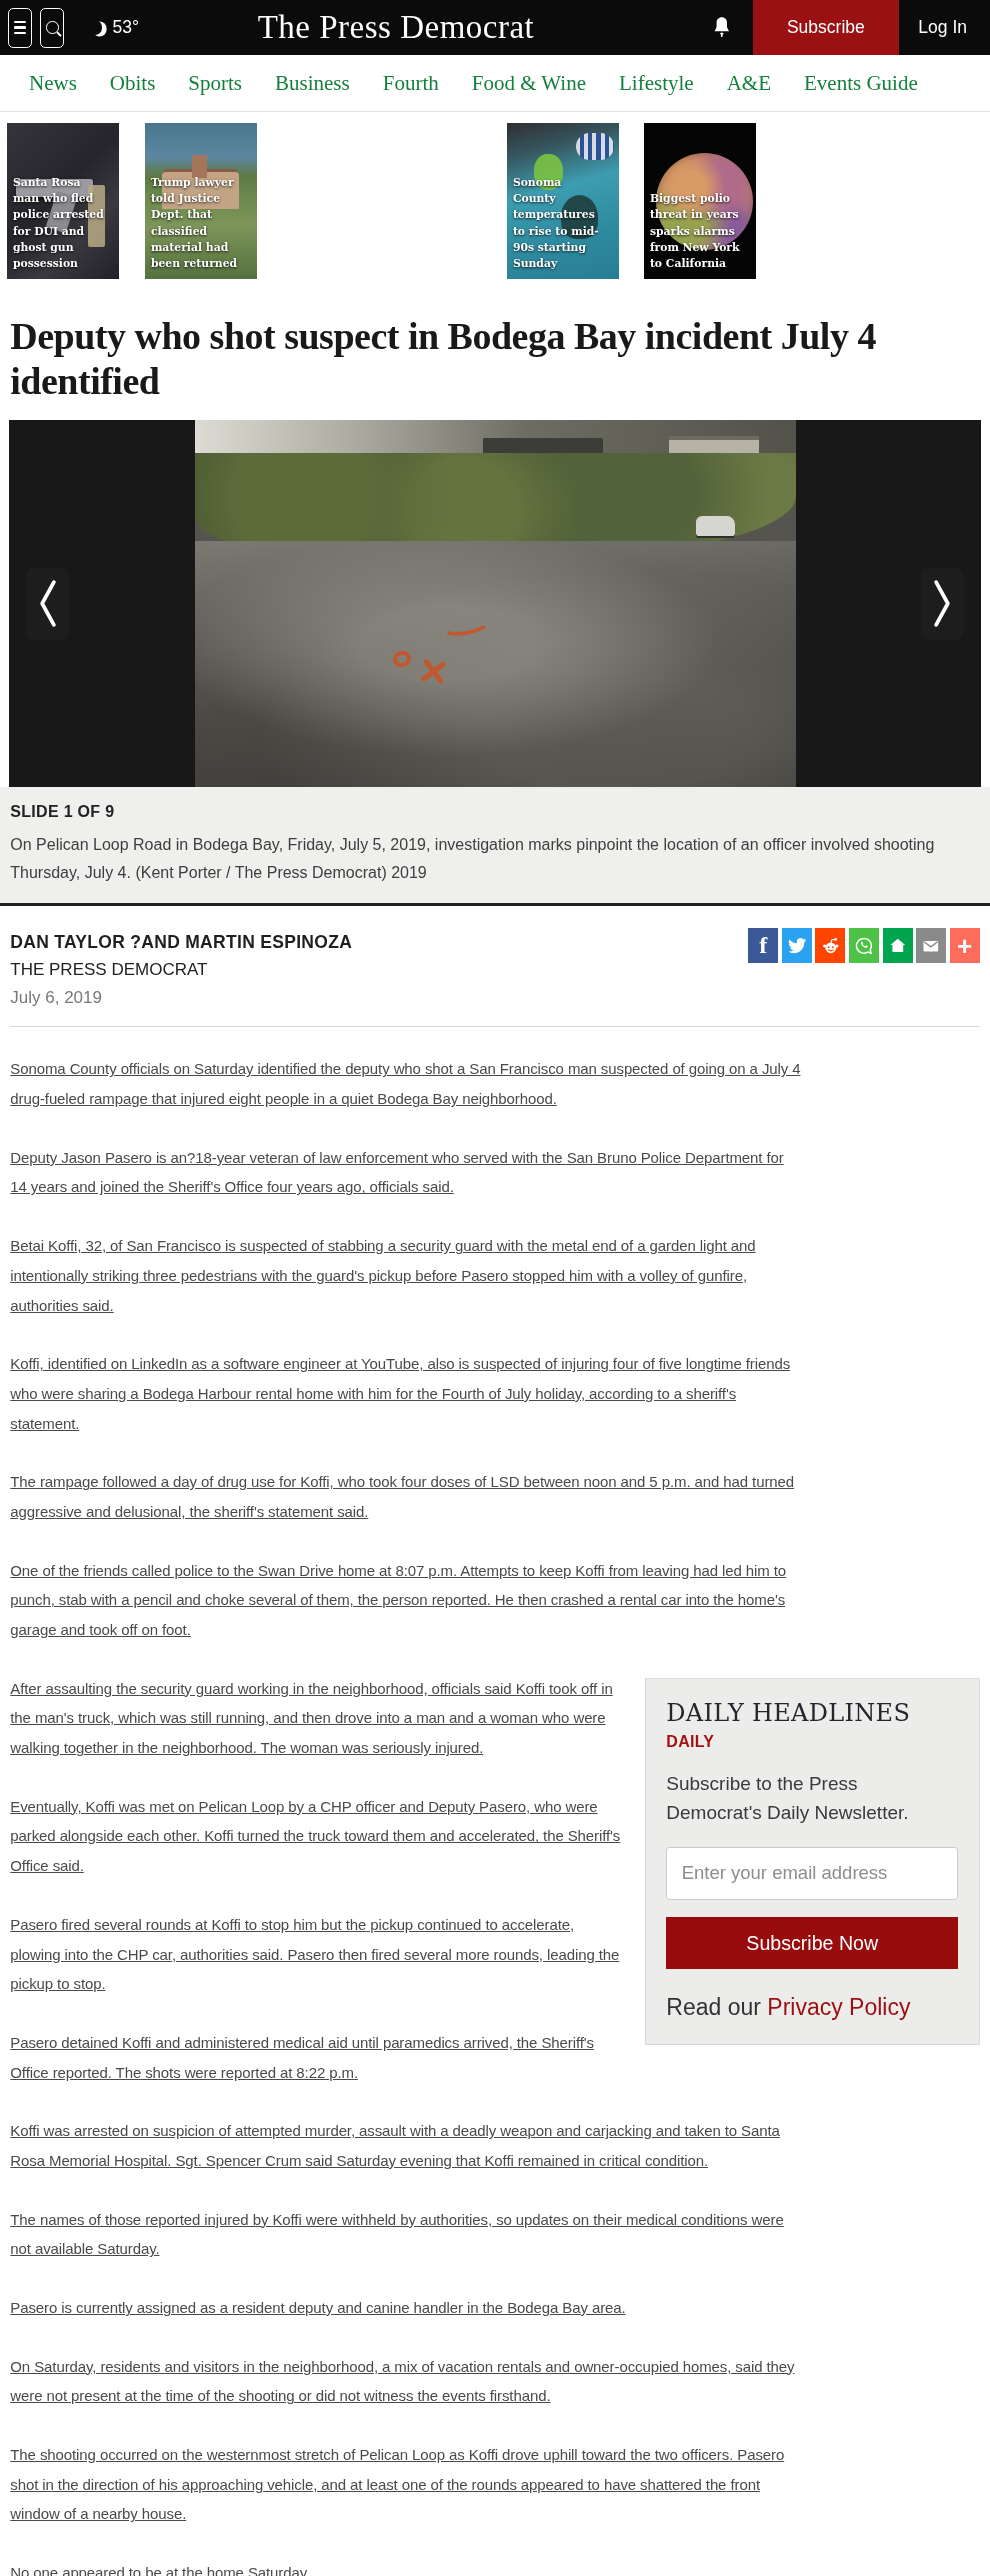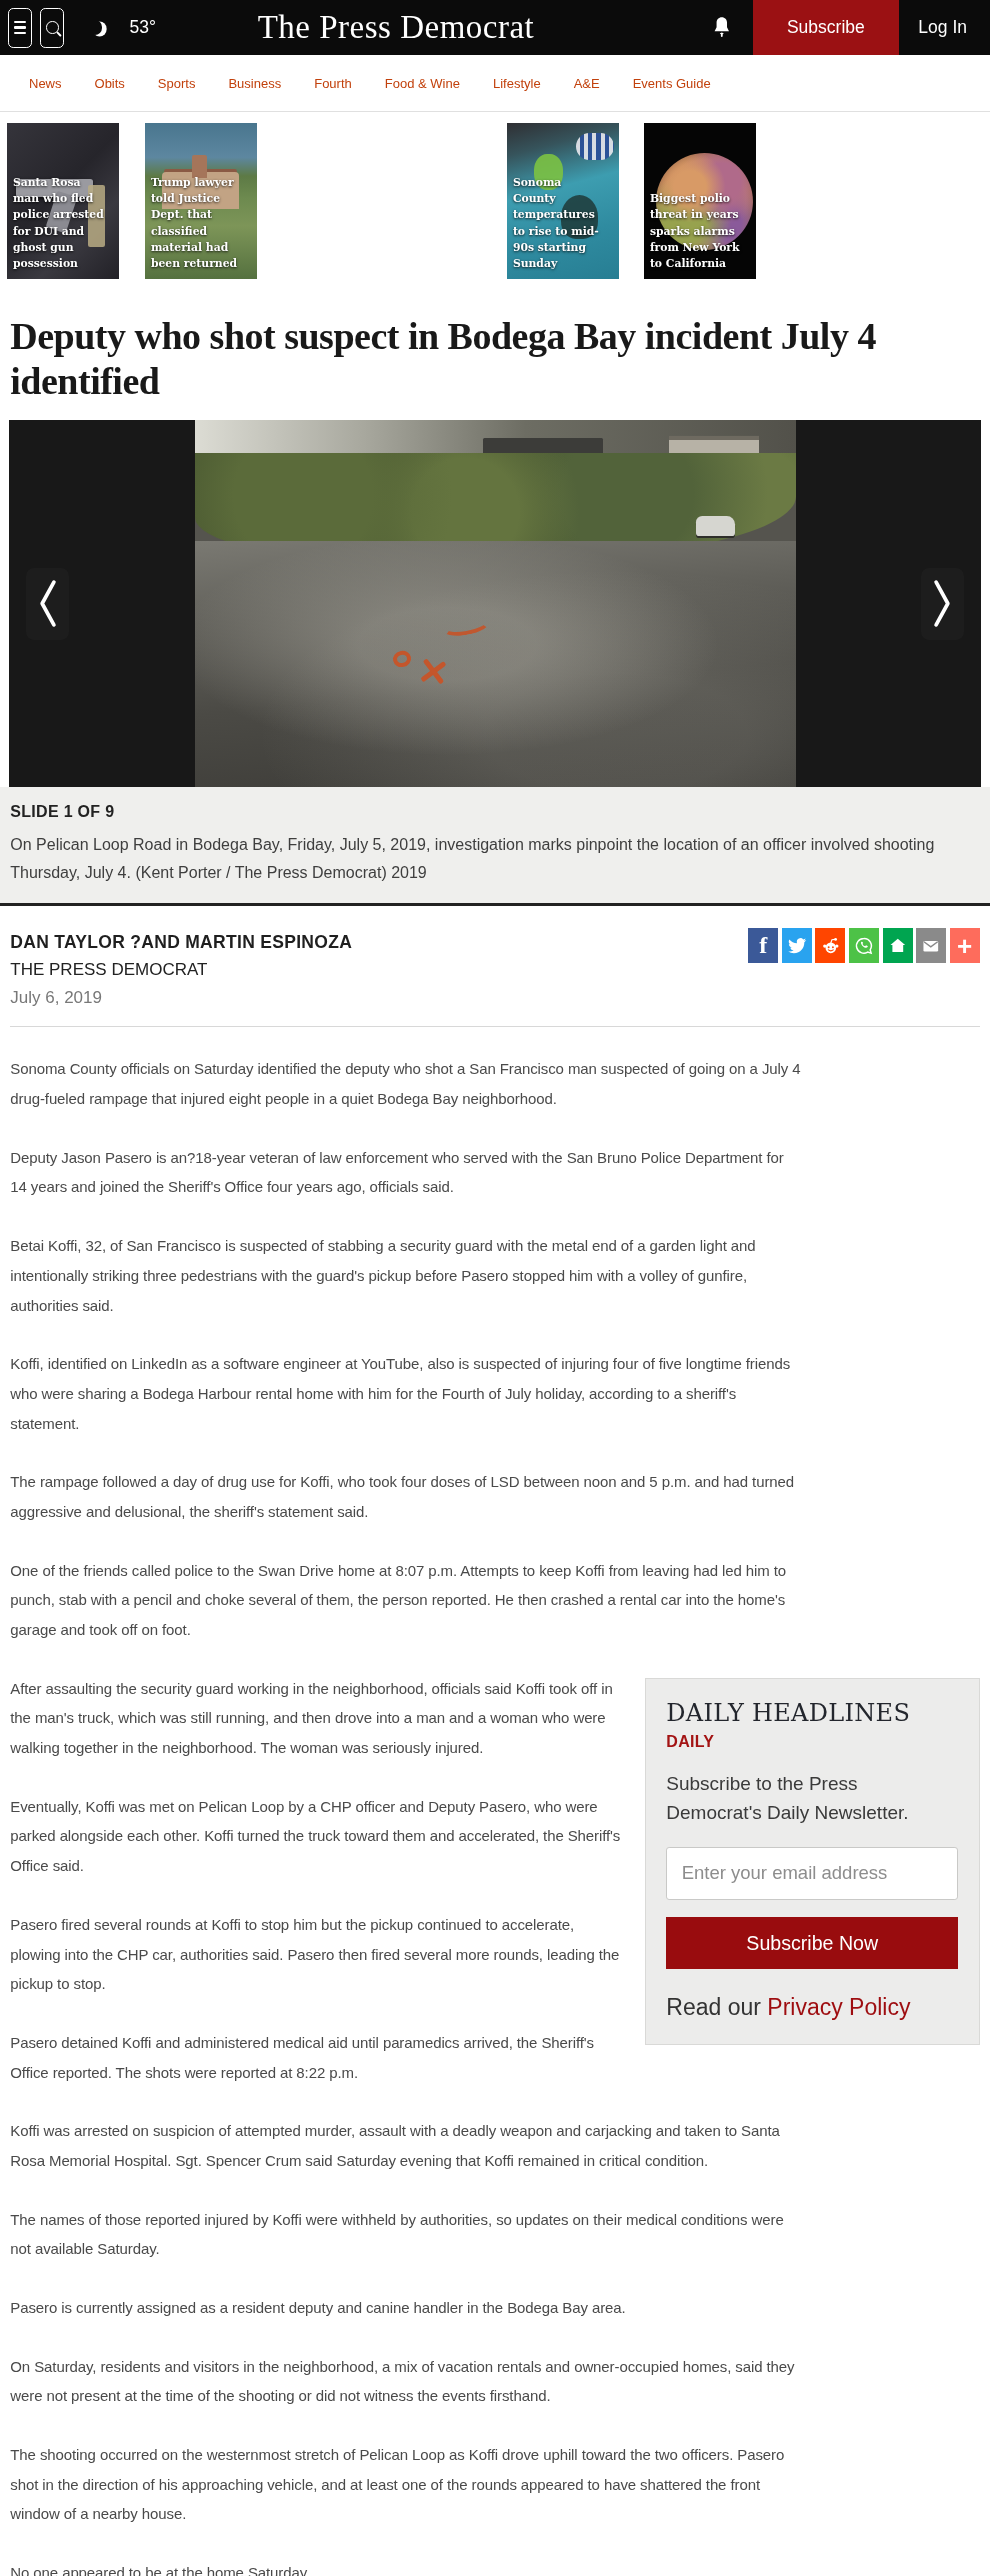--- a/index.html
+++ b/index.html
@@ -5,31 +5,31 @@
   * { margin:0; padding:0; box-sizing:border-box; }
   html,body { background:#fff; }
   body { width:990px; font-family:"Liberation Sans", sans-serif; color:#222; overflow-x:hidden; }
 
   
   .topbar { height:55px; background:#0b0b0b; display:flex; align-items:center; padding-left:8.2px; position:relative; }
   .icon-btn { width:24px; height:40px; border:1.5px solid #fff; border-radius:5.2px; display:flex; flex-direction:column; align-items:center; justify-content:center; gap:3.1px; margin-right:8.2px; cursor:pointer; background:transparent; }
   .bar { width:12.4px; height:2.6px; background:#fff; border-radius:1px; }
   .mag { position:relative; width:12.4px; height:12.4px; border:1.5px solid #fff; border-radius:50%; }
   .mag::after { content:""; position:absolute; width:2.1px; height:6.2px; background:#fff; right:-2.6px; bottom:-4.1px; transform:rotate(-45deg); border-radius:1px; }
-  .weather { display:flex; align-items:center; margin-left:15.5px; color:#fff; font-size:17.5px; gap:24px; }
+  .weather { display:flex; align-items:center; margin-left:15.5px; color:#fff; font-size:17.5px; gap:7px; }
   .crescent { width:14.4px; height:14.4px; border-radius:50%; box-shadow:4.6px 1.5px 0 0 #fff; display:inline-block; margin-right:3.1px; }
   .logo { position:absolute; left:40%; transform:translateX(-50%); font-family:"Liberation Serif", serif; font-size:33px; color:#fff; white-space:nowrap; letter-spacing:0.5px; }
   .top-right { margin-left:auto; display:flex; align-items:center; height:100%; }
   .bell { width:21.6px; height:24px; margin-right:20.6px; cursor:pointer; }
   .subscribe-btn { height:100%; padding:0 34px; background:#9b1113; color:#fff; font-size:17.5px; display:flex; align-items:center; border:none; cursor:pointer; }
   .login-btn { margin:0 23px 0 19.6px; color:#fff; font-size:17.5px; cursor:pointer; background:none; border:none; }
 
   
   .nav { height:57px; background:#fff; border-bottom:0.5px solid #e0e0e0; display:flex; align-items:center; padding-left:29px; gap:33px; }
-  .nav a { font-family:Liberation Sans, sans-serif; font-size:13px; color:#c2410c; text-decoration:none; white-space:nowrap; }
+  .nav a { font-family:Liberation Serif, serif; font-size:21px; color:#15803d; text-decoration:none; white-space:nowrap; }
 
   
   .cards { display:flex; margin-top:11.3px; height:156px; }
   .card { width:112px; height:156px; position:relative; overflow:hidden; cursor:pointer; flex:none; }
   .card:nth-child(1){ margin-left:6.7px; }
   .card:nth-child(2){ margin-left:26px; }
   .card:nth-child(3){ margin-left:250px; }
   .card:nth-child(4){ margin-left:25px; }
   .card-title { position:absolute; left:6.2px; right:12px; bottom:7.2px; color:#fff; font-family:"DejaVu Serif", serif; font-weight:bold; font-size:10.8px; line-height:1.5; text-shadow:0 1px 2.6px rgba(0,0,0,.85); }
   .bg-gun { background:linear-gradient(135deg,#35343b 0%,#26252b 45%,#3a3940 70%,#222127 100%); }
@@ -93,21 +93,21 @@
   .byline-date { font-size:17px; color:#787878; margin-top:8.2px; }
   .share { position:absolute; top:-3.1px; right:0; display:flex; gap:3.6px; }
   .share-btn { width:30px; height:35px; display:flex; align-items:center; justify-content:center; cursor:pointer; border:none; color:#fff; }
   .share-btn svg { width:19.6px; height:19.6px; }
   .fb-glyph { font-family:"Liberation Serif", serif; font-size:24px; font-weight:bold; color:#fff; }
   .plus-glyph { font-size:26px; font-weight:bold; color:#fff; line-height:1; }
   .divider { border:none; border-top:1px solid #d8d8d8; margin:18.5px 10.3px 0; }
 
   
   .article { margin:27px 10.3px 0; padding-bottom:20.6px; }
-  .article p { max-width:793px; font-size:15px; color:#4a4a4a; line-height:1.98; margin-bottom:29px; letter-spacing:-0.1px; }
+  .article p { max-width:793px; font-size:15px; color:#4a4a4a; line-height:1.98; margin-bottom:29px; letter-spacing:-0.1px;text-decoration:underline; }
 
   
   .newsletter { float:right; width:335px; background:#ececeb; border:0.5px solid #d9d9d7; padding:20.6px 20.6px 23px; margin:4.1px 0 49px 23px; }
   .nl-title { font-family:"DejaVu Serif", serif; font-size:24px; color:#23262d; letter-spacing:0.3px; }
   .nl-badge { margin-top:5.2px; font-size:16px; color:#a31313; font-weight:600; letter-spacing:0.3px; }
   .nl-desc { margin-top:19.6px; font-size:19px; color:#3a3a3a; line-height:1.5; }
   .nl-input { margin-top:19.6px; width:100%; height:53px; background:#fff; border:1px solid #c9c9c7; border-radius:3.1px; font-size:18.5px; padding:0 14.4px; color:#333; font-family:"Liberation Sans",sans-serif; }
   .nl-input::placeholder { color:#8d8d8d; }
   .nl-btn { margin-top:17.5px; width:100%; height:52px; background:#990c0e; color:#fff; font-size:19.6px; border:none; cursor:pointer; font-family:"Liberation Sans",sans-serif; }
   .nl-privacy { margin-top:25px; font-size:23px; font-weight:normal; color:#333; }

